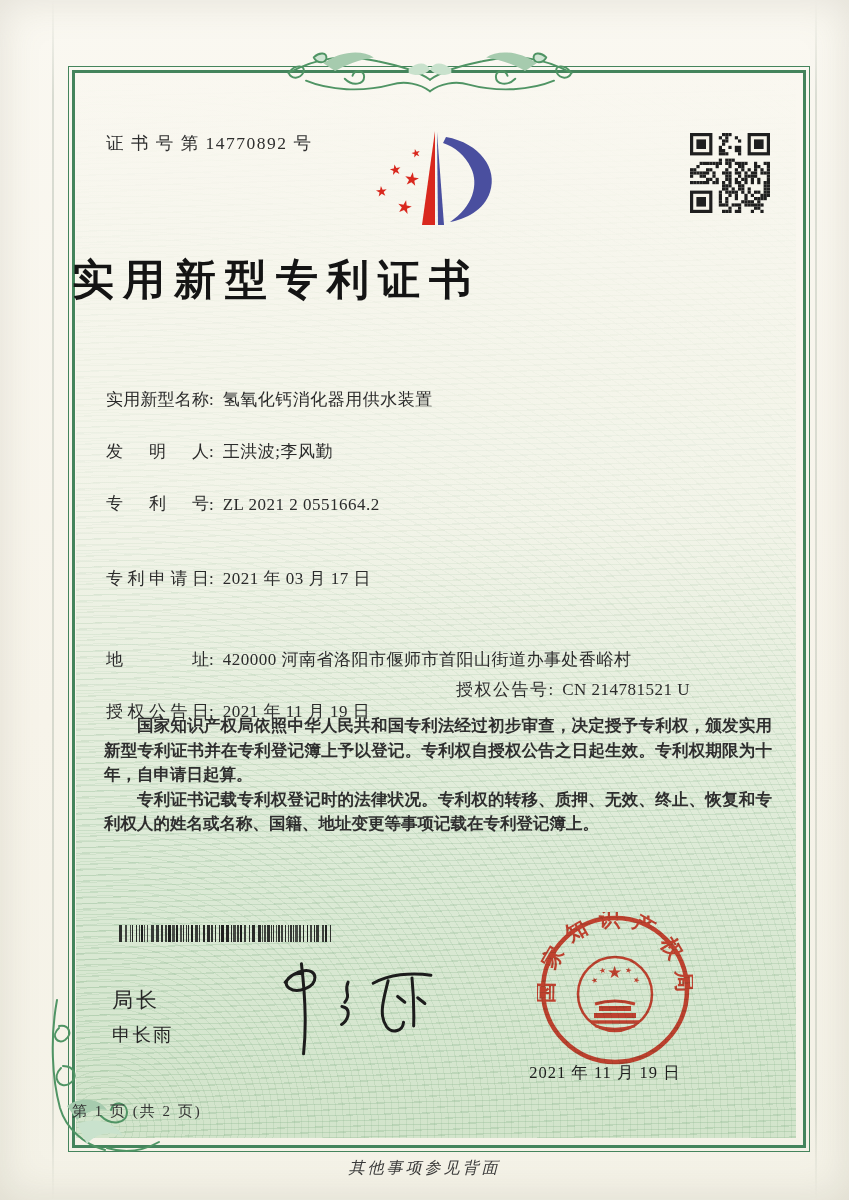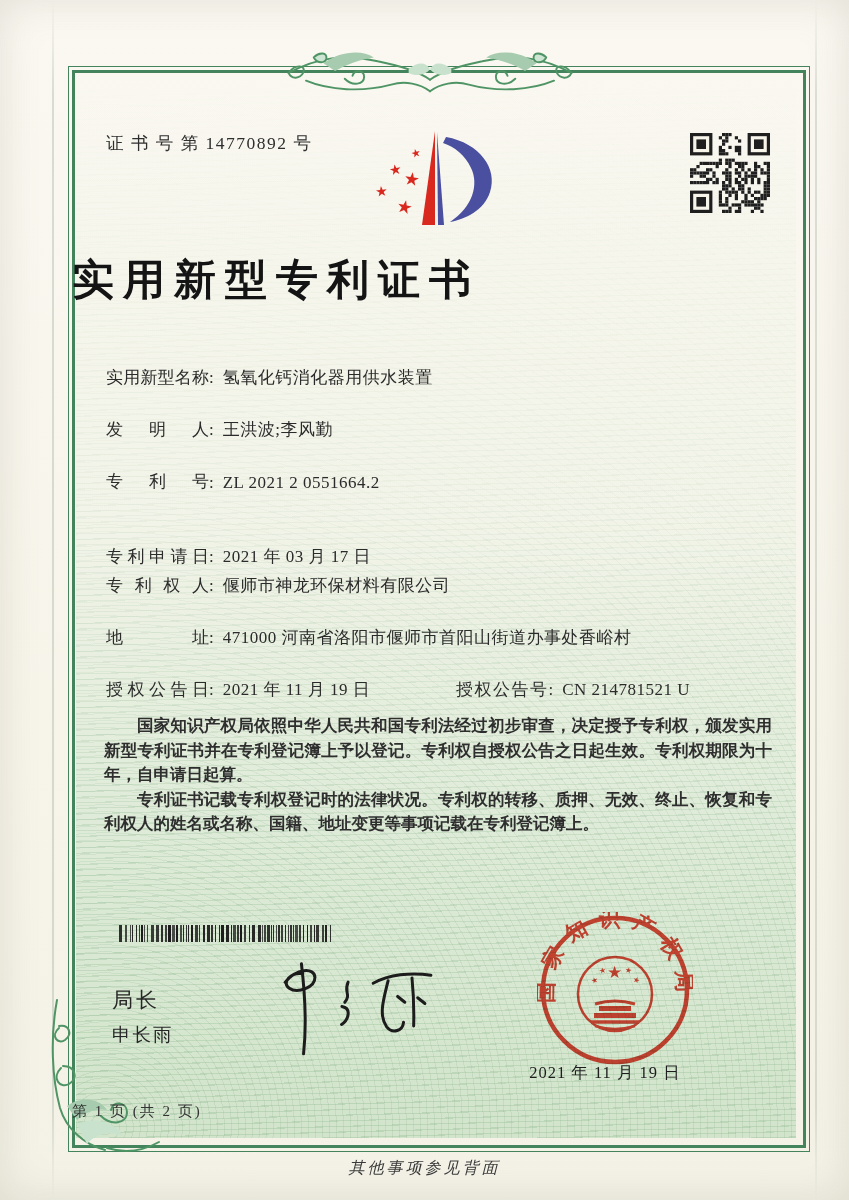--- a/index.html
+++ b/index.html
@@ -61,21 +61,21 @@
   .title{
     position:absolute;left:72px;top:252px;width:728px;margin:0;z-index:4;
     text-align:left;font-size:42px;font-weight:600;letter-spacing:9px;color:#141414;
   }
   .row{
     position:absolute;left:106px;width:694px;z-index:4;
     font-size:17px;color:#2b2b2b;white-space:nowrap;
   }
   .lbl{
     display:inline-block;width:103px;vertical-align:bottom;
-    text-align:justify;text-align-last:justify;
+    text-align:justify;text-align-last:justify;margin-top:22px;
   }
   .colon{display:inline-block;margin-right:9px;}
   .val{letter-spacing:.5px;}
   .grant{position:absolute;left:350px;top:0;}
   .grant .lbl2{letter-spacing:1.5px;}
   .paras{
     position:absolute;left:104px;top:714px;width:668px;z-index:4;
     font-size:16.5px;line-height:24.5px;color:#2e2e2e;text-align:justify;font-weight:bold;
   }
   .paras p{margin:0;text-indent:2em;}
@@ -357,25 +357,22 @@
   </div>
   <div class="row" style="top:418px">
     <span class="lbl">发明人</span><span class="colon">:</span><span class="val">王洪波;李风勤</span>
   </div>
   <div class="row" style="top:470px">
     <span class="lbl">专利号</span><span class="colon">:</span><span class="val">ZL 2021 2 0551664.2</span>
   </div>
   <div class="row" style="top:545px">
     <span class="lbl">专利申请日</span><span class="colon">:</span><span class="val">2021 年 03 月 17 日</span>
   </div>
-  <div class="row" style="top:574px">
-    <span class="lbl">专利权人</span><span class="colon">:</span><span class="val">偃师市神龙环保材料有限公司</span>
-  </div>
   <div class="row" style="top:626px">
-    <span class="lbl">地址</span><span class="colon">:</span><span class="val">471000 河南省洛阳市偃师市首阳山街道办事处香峪村</span>
+    <span class="lbl">地址</span><span class="colon">:</span><span class="val">420000 河南省洛阳市偃师市首阳山街道办事处香峪村</span>
   </div>
   <div class="row" style="top:678px">
     <span class="lbl">授权公告日</span><span class="colon">:</span><span class="val">2021 年 11 月 19 日</span>
     <span class="grant">
       <span class="lbl2">授权公告号</span><span class="colon">:</span><span class="val">CN 214781521 U</span>
     </span>
   </div>
 
   <div class="paras">
     <p>国家知识产权局依照中华人民共和国专利法经过初步审查，决定授予专利权，颁发实用新型专利证书并在专利登记簿上予以登记。专利权自授权公告之日起生效。专利权期限为十年，自申请日起算。</p>

